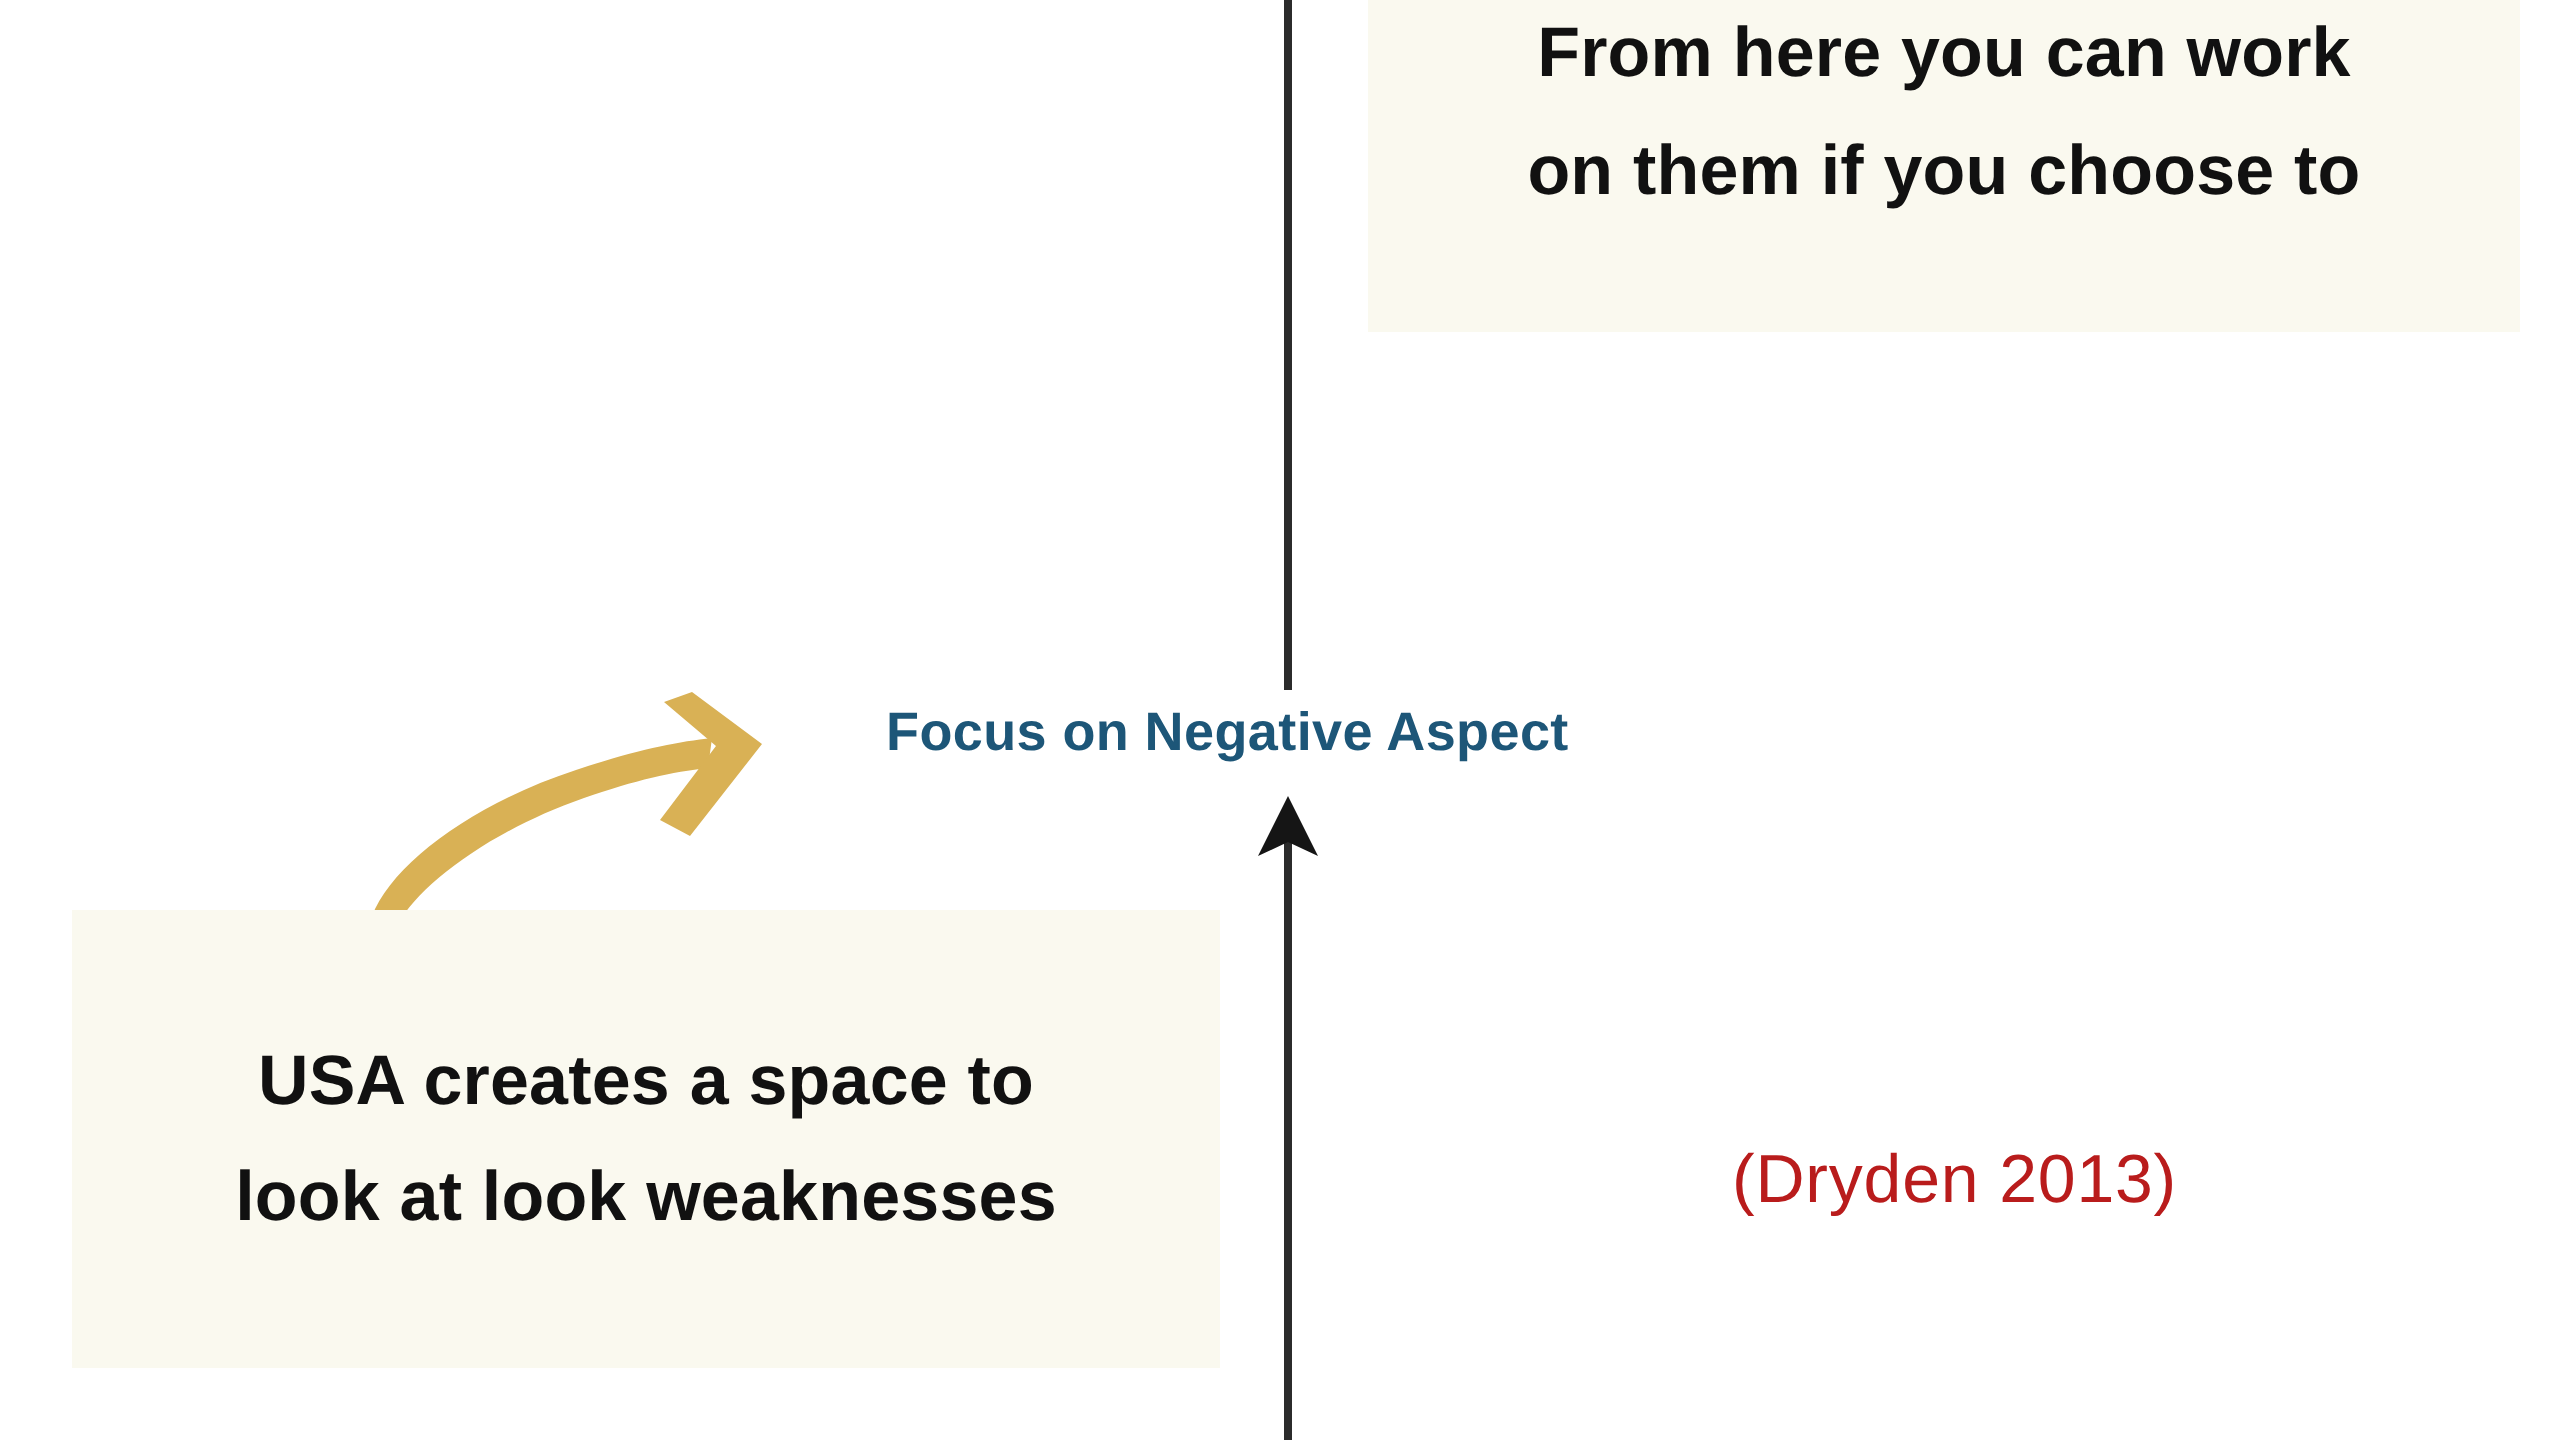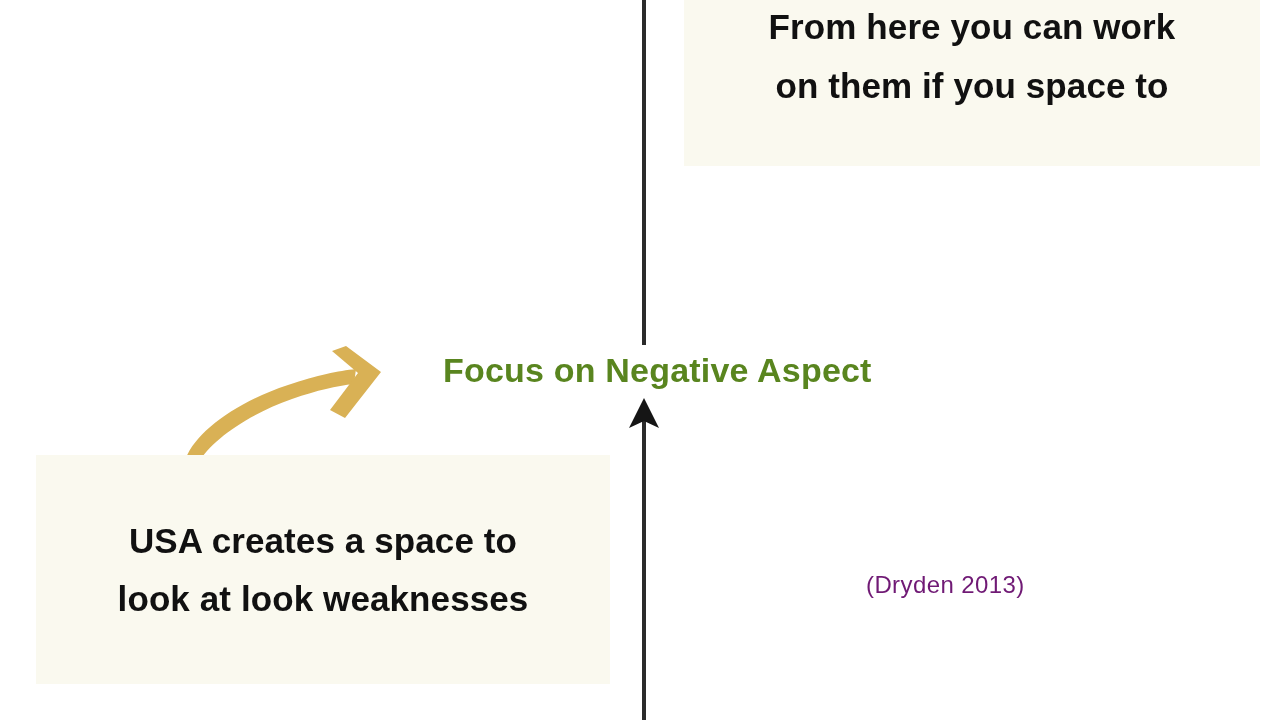--- a/index.html
+++ b/index.html
@@ -56,36 +56,36 @@
     display: block;
     width: 100%;
   }
 
   
   #axis-label {
     position: absolute;
     left: 443px;
     top: 351px;
     width: 404px;
-    font-size: 34px;
+    font-size: 27px;
     font-weight: 700;
-    color: #4d7c0f;
+    color: #0c4a6e;
     letter-spacing: 0.2px;
     white-space: nowrap;
     opacity: 0.93;
   }
 
   
   #citation {
     position: absolute;
     left: 866px;
     top: 571px;
-    font-size: 24px;
+    font-size: 34px;
     font-weight: 500;
-    color: #701a75;
+    color: #b91c1c;
     letter-spacing: 0.4px;
     white-space: nowrap;
     text-align: center;
   }
 
   
   .axis-line {
     position: absolute;
     background: #2b2b2b;
     width: 4px;
@@ -140,21 +140,21 @@
 
   <svg class="layer" id="partial-arrow-layer" viewBox="0 0 1280 720">
     <g>
       <path d="M 1005 -16 L 1022 -16 L 1037 14 L 1018 14 Z" fill="#d9b155"></path>
     </g>
   </svg>
 
   <div class="callout" id="callout-top-right">
     <span class="callout-text">
       <span>From here you can work</span><br>
-      <span>on them if you space to</span>
+      <span>on them if you choose to</span>
     </span>
   </div>
 
   <div class="callout" id="callout-bottom-left">
     <span class="callout-text">
       <span>USA creates a space to</span><br>
       <span>look at look weaknesses</span><br>
     </span>
   </div>
 

